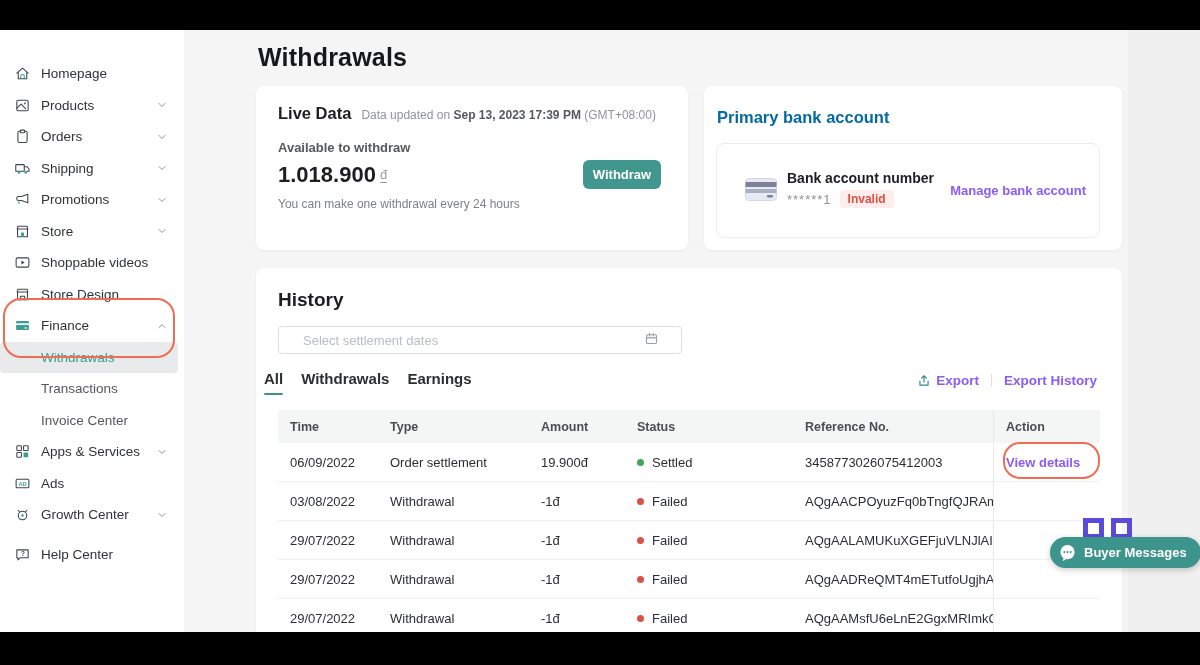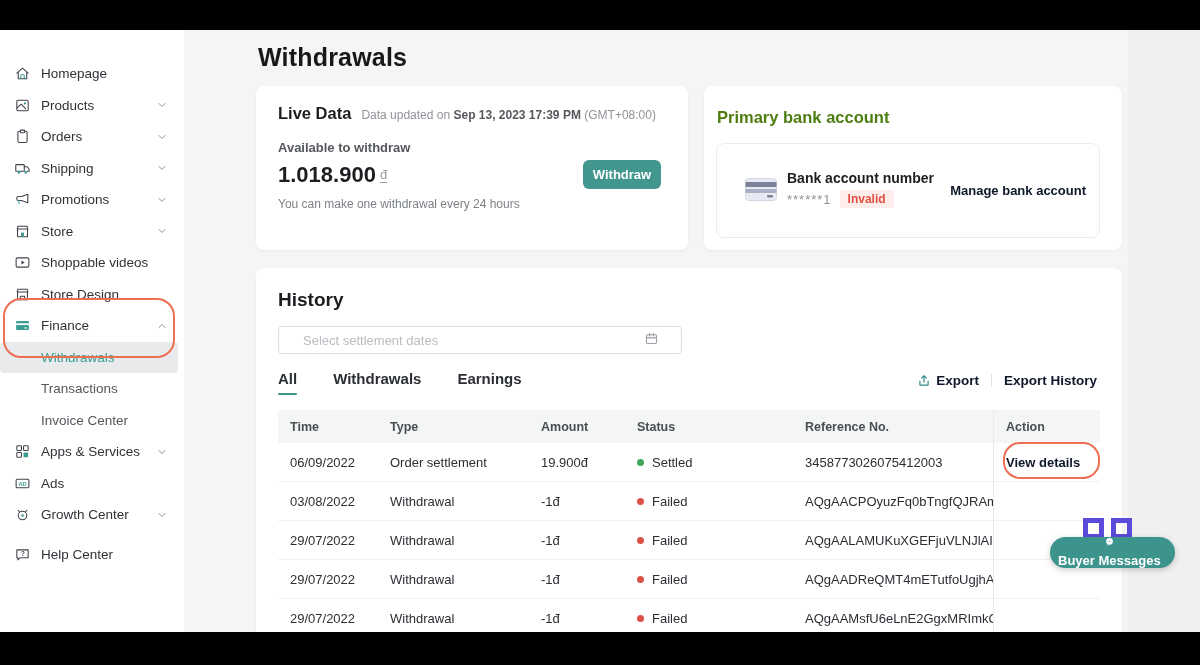--- a/index.html
+++ b/index.html
@@ -32,38 +32,38 @@
   .ld-title{font-size:16.5px;font-weight:700;color:#1c1e21;}
   .ld-updated{font-size:12px;color:#8f9398;margin-left:10px;}
   .ld-updated b{color:#55585c;font-weight:700;}
   .ld-avail{position:absolute;left:22px;top:54px;font-size:13px;font-weight:700;color:#55585c;}
   .ld-amount{position:absolute;left:22px;top:76px;font-size:22px;font-weight:700;color:#1c1e21;}
   .ld-currency{font-size:13px;font-weight:400;color:#9a9ea3;border-bottom:1px solid #9a9ea3;margin-left:4px;vertical-align:3px;}
   .btn-withdraw{position:absolute;left:327px;top:74px;width:78px;height:29px;background:#41968e;color:#fff;font-size:13px;font-weight:700;border:none;border-radius:6px;display:flex;align-items:center;justify-content:center;cursor:pointer;}
   .ld-note{position:absolute;left:22px;font-size:12px;color:#7d8186;white-space:nowrap;}
   .ld-note1{top:111px;}
   .ld-note2{top:127px;}
-  .teal-link{color:#0f172a;font-weight:700;cursor:pointer;text-decoration:none;}
-
-  
-  .bk-title{position:absolute;left:13px;top:22px;font-size:16.5px;font-weight:700;color:#4d7c0f;}
+  .teal-link{color:#8b5cf6;font-weight:700;cursor:pointer;text-decoration:none;}
+
+  
+  .bk-title{position:absolute;left:13px;top:22px;font-size:16.5px;font-weight:700;color:#0369a1;}
   .bk-box{position:absolute;left:12px;top:57px;width:384px;height:95px;border:1px solid #ececec;border-radius:8px;}
   .bk-cardicon{position:absolute;left:28px;top:34px;}
   .bk-label{position:absolute;left:70px;top:26px;font-size:14px;font-weight:700;color:#1c1e21;}
   .bk-masked-row{position:absolute;left:70px;top:46px;display:flex;align-items:center;}
   .bk-masked{font-size:13px;color:#8f9398;letter-spacing:1px;}
   .bk-badge{margin-left:8px;background:#fdeeec;color:#e04f3f;font-size:12px;font-weight:600;padding:2px 8px;border-radius:3px;}
   .bk-manage{position:absolute;right:13px;top:39px;font-size:13px;}
 
   
   .hs-title{position:absolute;left:22px;top:21px;font-size:19px;font-weight:700;color:#1c1e21;}
   .hs-date{position:absolute;left:22px;top:58px;width:404px;height:28px;border:1px solid #dcdee0;border-radius:4px;background:#fff;display:flex;align-items:center;padding:0 22px;}
   .hs-date input{border:none;outline:none;flex:1;font-size:13px;color:#2f3237;font-family:inherit;background:transparent;}
   .hs-date input::placeholder{color:#b9bdc1;}
-  .hs-tabs{position:absolute;left:22px;top:102px;display:flex;gap:36px;}
+  .hs-tabs{position:absolute;left:8px;top:102px;display:flex;gap:18px;}
   .hs-tab{font-size:15px;font-weight:700;color:#2b2e33;padding-bottom:8px;position:relative;cursor:pointer;}
   .hs-tab.active::after{content:"";position:absolute;left:0;right:0;bottom:0;height:2.5px;background:#3a948c;border-radius:2px;}
   .hs-export{position:absolute;right:25px;top:105px;display:flex;align-items:center;font-size:13.5px;}
   .hs-export .sep{width:1px;height:13px;background:#e0e1e3;margin:0 12px;}
   .hs-export .exp{display:flex;align-items:center;gap:5px;}
 
   
   .tbl{position:absolute;left:22px;top:142px;width:822px;}
   .tbl-row{display:flex;align-items:center;}
   .tbl-head{height:33px;background:#f4f5f5;border-radius:2px;}
@@ -83,21 +83,21 @@
   .view-details{font-size:13px;}
 
   
   .annot{position:absolute;border:2px solid #ee6e54;border-radius:18px;pointer-events:none;}
   .annot-finance{left:3px;top:268px;width:172px;height:60px;}
   .annot-view{left:819px;top:412px;width:97px;height:37px;border-radius:17px;}
 
   
   .purple-squares{position:absolute;left:899px;top:488px;display:flex;gap:7px;z-index:1;}
   .purple-squares span{width:21px;height:21px;border:5px solid #5b4bdb;display:block;}
-  .buyer-btn{position:absolute;left:866px;top:507px;height:31px;padding:0 14px 0 8px;background:#3d948c;border-radius:16px;display:flex;align-items:center;gap:7px;color:#fff;font-size:13px;font-weight:700;box-shadow:0 2px 6px rgba(0,0,0,.2);cursor:pointer;z-index:2;white-space:nowrap;flex-direction:column;}
+  .buyer-btn{position:absolute;left:866px;top:507px;height:31px;padding:0 14px 0 8px;background:#3d948c;border-radius:16px;display:flex;align-items:center;gap:7px;color:#fff;font-size:13px;font-weight:700;box-shadow:0 2px 6px rgba(0,0,0,.2);cursor:pointer;z-index:2;white-space:nowrap;}
 </style>
 </head>
 <body>
 
 <div class="stage">
 
   <div class="sidebar">
     <div class="sb-nav">
         <div class="sb-item">
           <span class="sb-icon">

